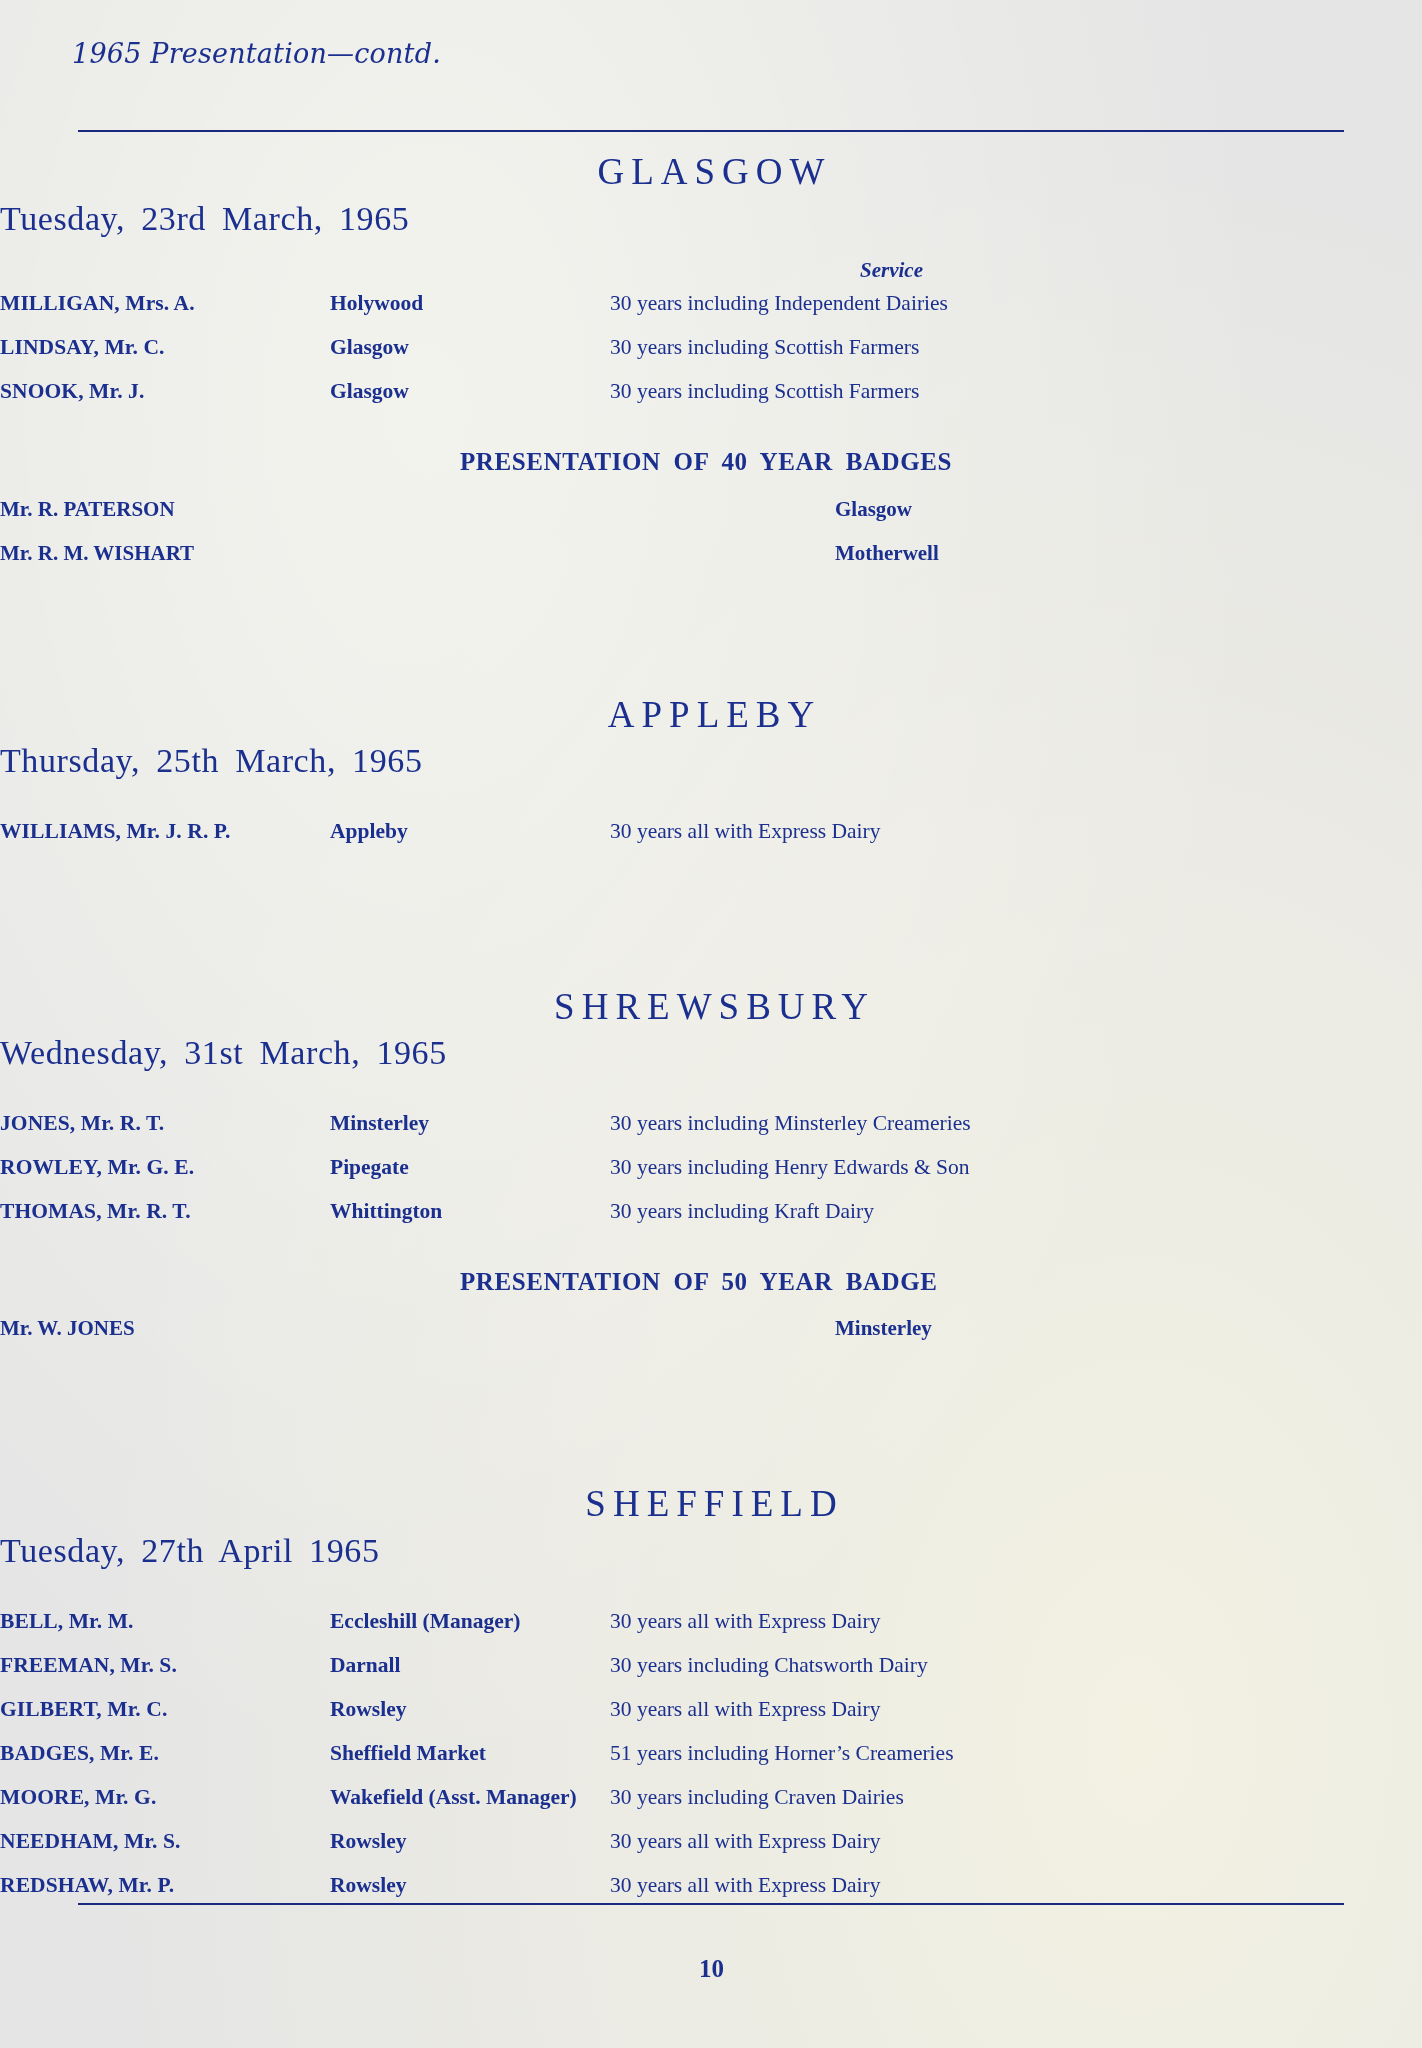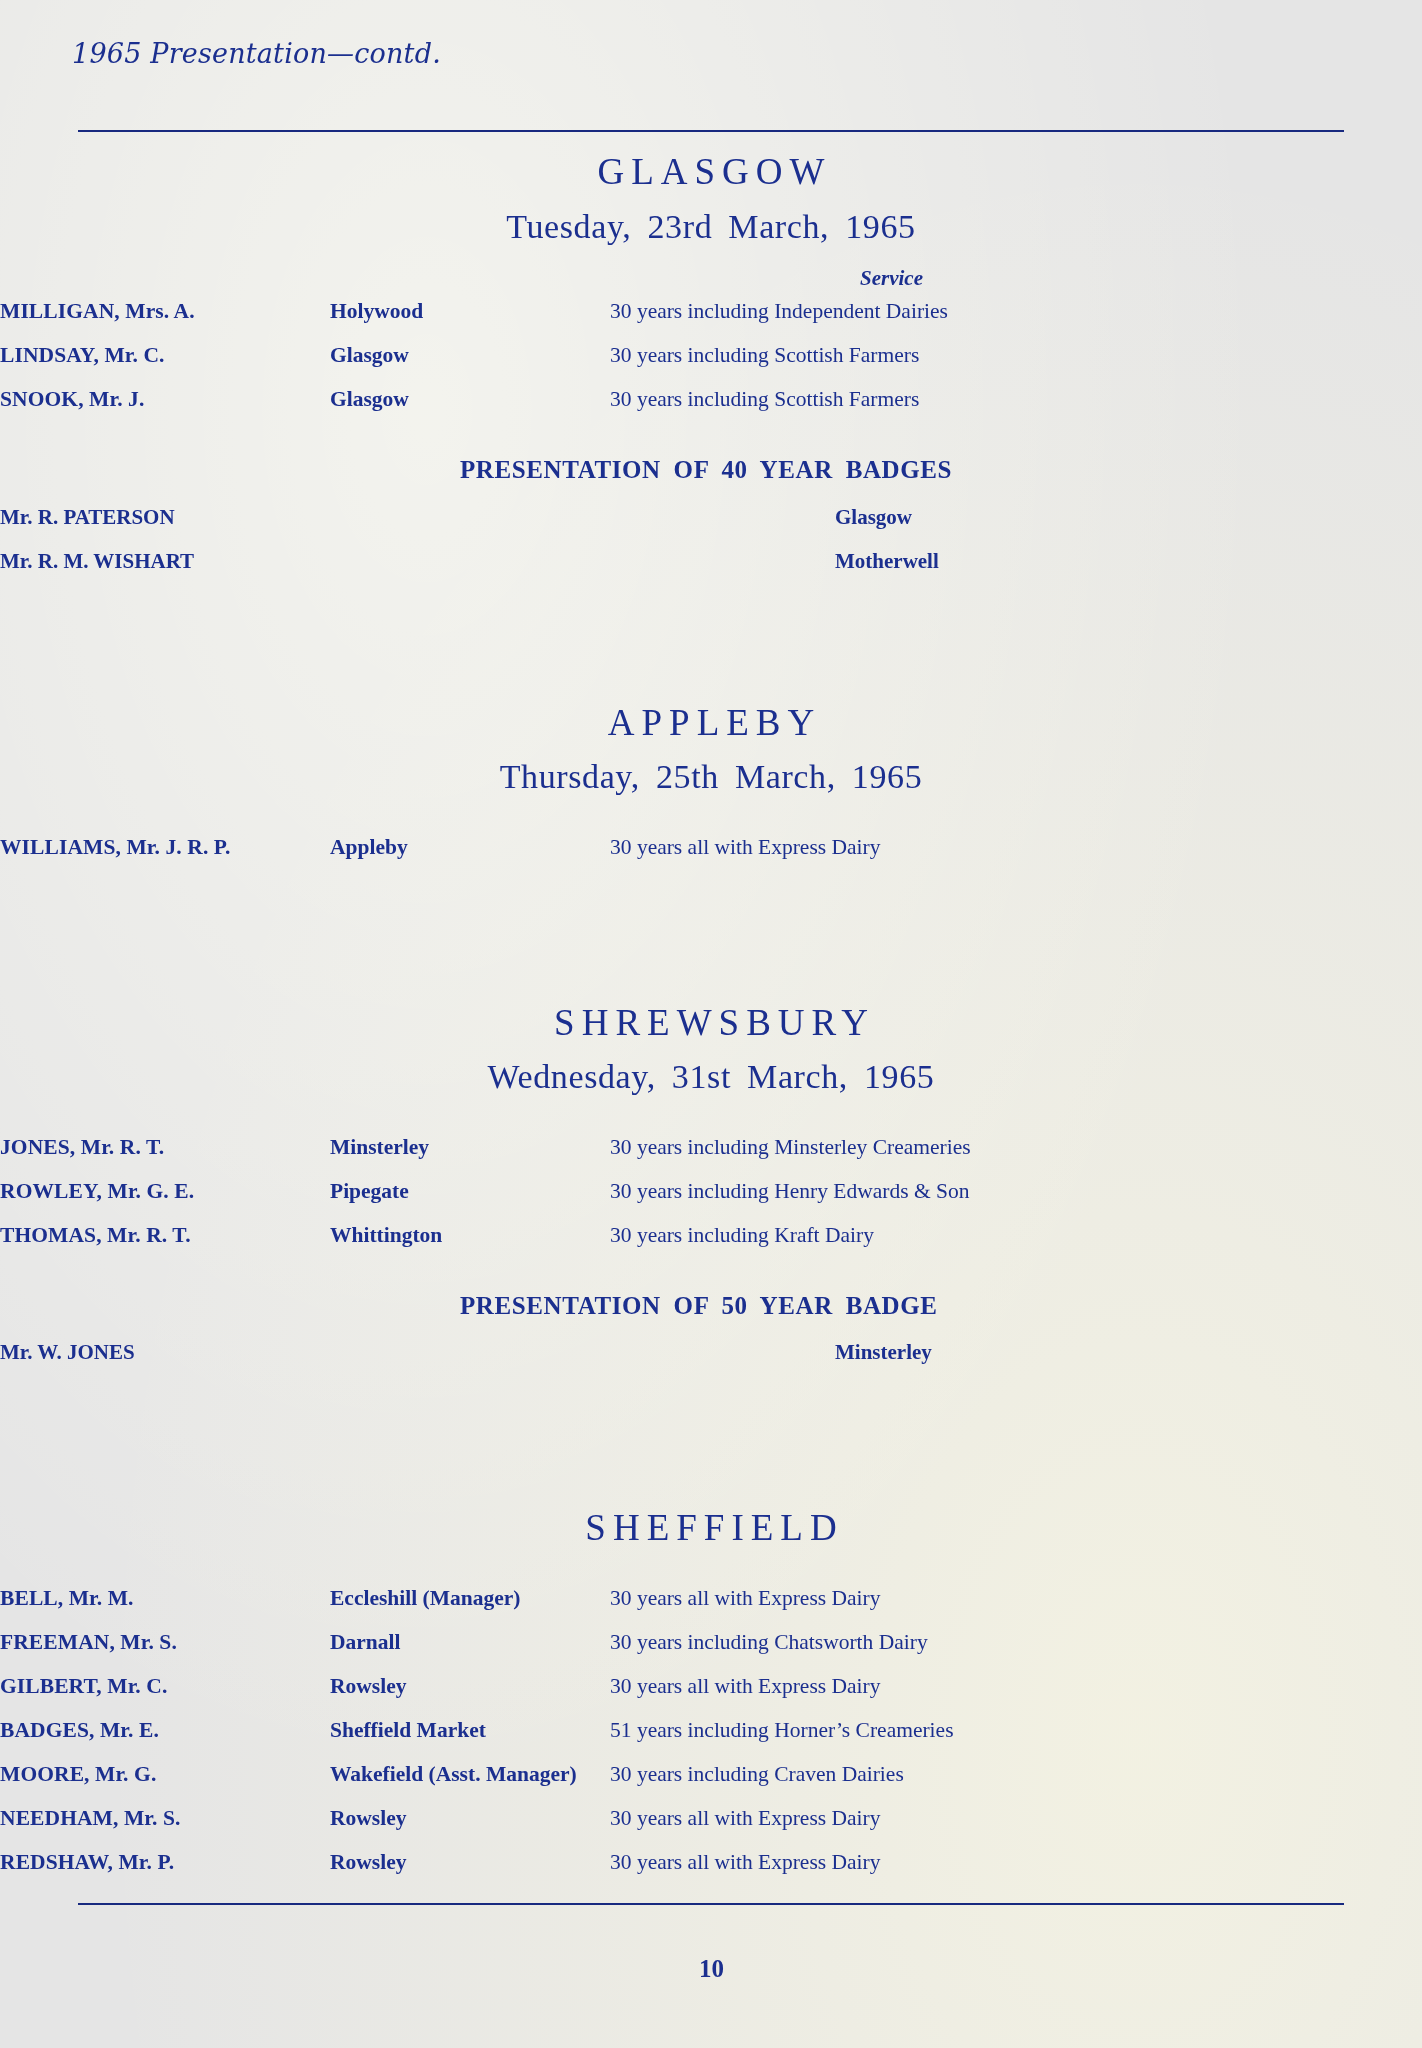--- a/index.html
+++ b/index.html
@@ -64,28 +64,28 @@
     text-align: center;
     font-size: 37px;
     font-weight: 400;
     letter-spacing: 7px;
     padding-left: 7px;
     color: #1b2f8f;
     line-height: 1.18;
     margin: 0;
   }
   .venue-date {
-    text-align: center;
+    text-align: left;
     font-size: 34px;
     font-weight: 400;
     letter-spacing: 0.6px;
     word-spacing: 7px;
     color: #1b2f8f;
     line-height: 1.25;
-    margin: 12px 0 0 0;
+    margin: 4px 0 0 0;
   }
 
   .service-caption {
     position: relative;
     font-style: italic;
     font-size: 21px;
     font-weight: 600;
     color: #1b2f8f;
     margin-left: 860px;
     margin-top: 20px;
@@ -290,20 +290,21 @@
                 <td class="badge-name">Mr. W. JONES</td>
                 <td class="badge-place">Minsterley</td>
               </tr>
             </tbody>
           </table>
         </div>
       </div>
       <div class="gap-xl"></div>
       <div class="venue-block">
         <div class="venue-name">SHEFFIELD</div>
+        <div class="venue-date">Tuesday, 27th April 1965</div>
         <div class="gap-sm"></div>
         <table class="roster">
           <colgroup>
             <col class="c-name">
             <col class="c-place">
             <col class="c-svc">
           </colgroup>
           <tbody>
             <tr>
               <td class="name">BELL, Mr. M.</td>

